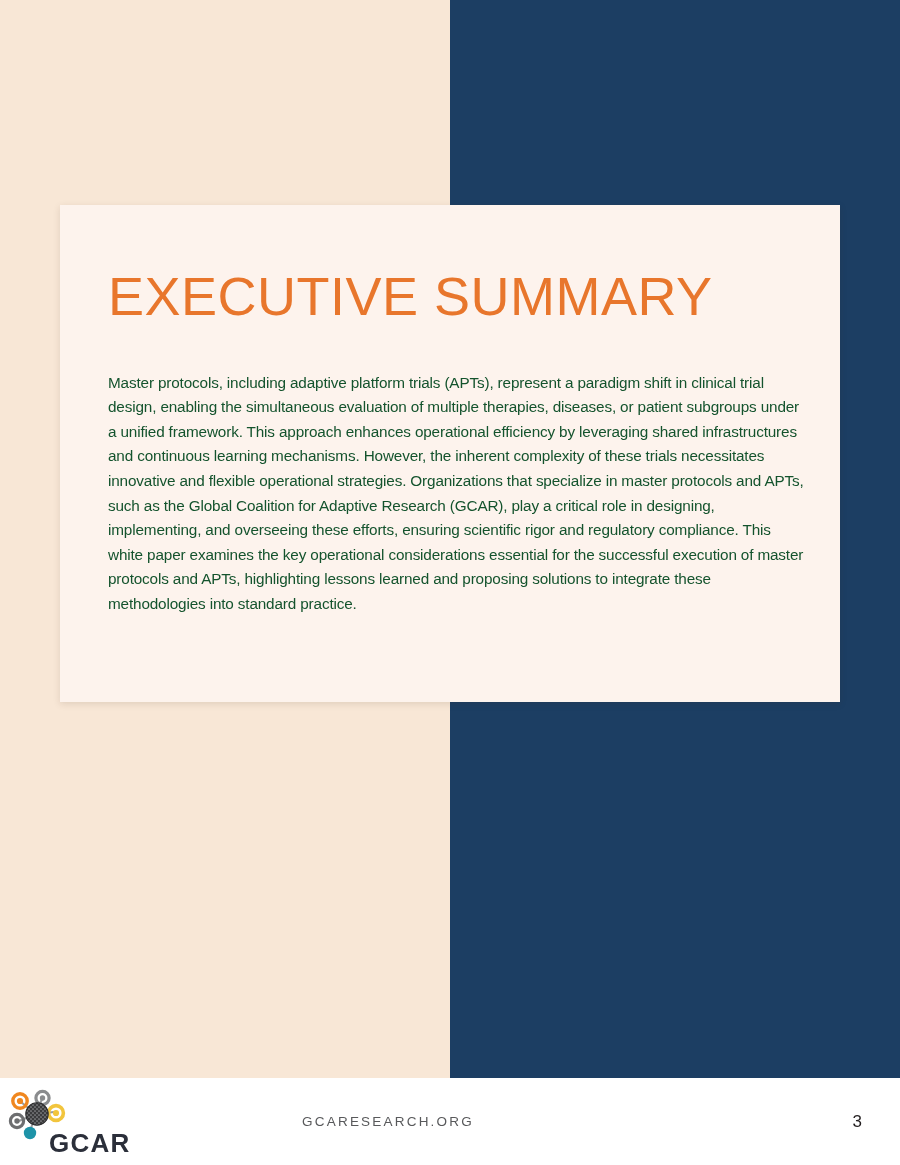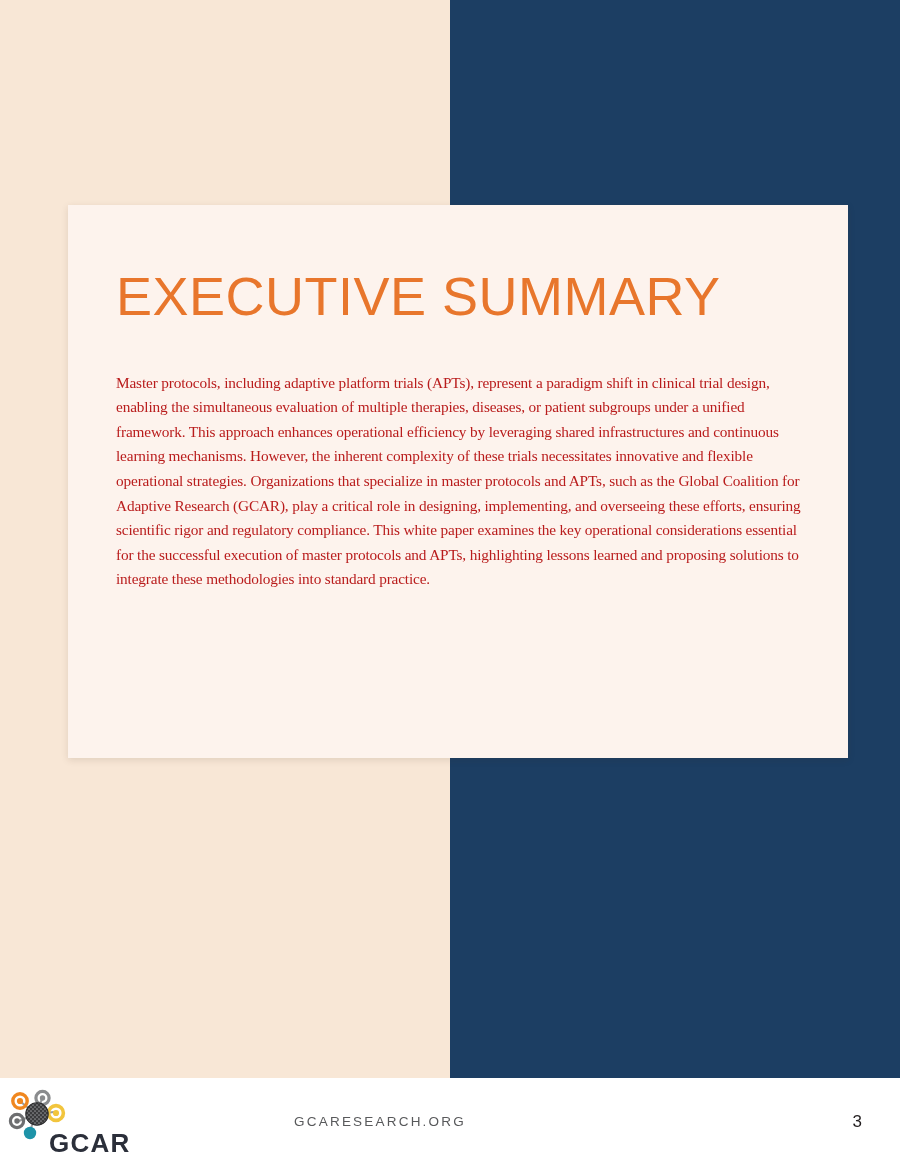--- a/index.html
+++ b/index.html
@@ -41,47 +41,46 @@
     width: 450px;
     background: #1c3e63;
   }
 
   
   .content-card {
     position: absolute;
     left: 60px;
     top: 205px;
     width: 780px;
-    height: 553px;
+    height: 497px;
     background: #fdf3ed;
     box-shadow: 0 2px 7px rgba(60, 40, 25, 0.13);
     box-sizing: border-box;
     padding: 63px 20px 40px 48px;
-    margin-left: 8px;
   }
 
   .page-title {
     margin: 0;
     color: #e8762c;
     font-size: 54px;
     font-weight: 400;
     letter-spacing: 0.5px;
     line-height: 1.05;
     font-family: "Liberation Sans", sans-serif;
   }
 
   .summary-body {
     margin: 46px 0 0 0;
-    color: #b91c1c;
+    color: #14532d;
     font-size: 15.3px;
     line-height: 24.6px;
     letter-spacing: -0.15px;
     max-width: 697px;
     text-align: left;
-    font-family: Liberation Serif, serif;
+    font-family: Liberation Sans, sans-serif;
   }
 
   
   .page-footer {
     position: absolute;
     left: 0;
     top: 1078px;
     width: 900px;
     height: 87px;
     background: #ffffff;
@@ -95,21 +94,21 @@
     height: 70px;
   }
   .footer-logo svg {
     display: block;
     width: 140px;
     height: 70px;
   }
 
   .footer-url {
     position: absolute;
-    left: 0;
+    left: 8px;
     top: 0;
     width: 760px;
     height: 87px;
     display: flex;
     align-items: center;
     justify-content: center;
     color: #58595b;
     font-size: 13.5px;
     letter-spacing: 2.2px;
     font-family: "Liberation Sans", sans-serif;

